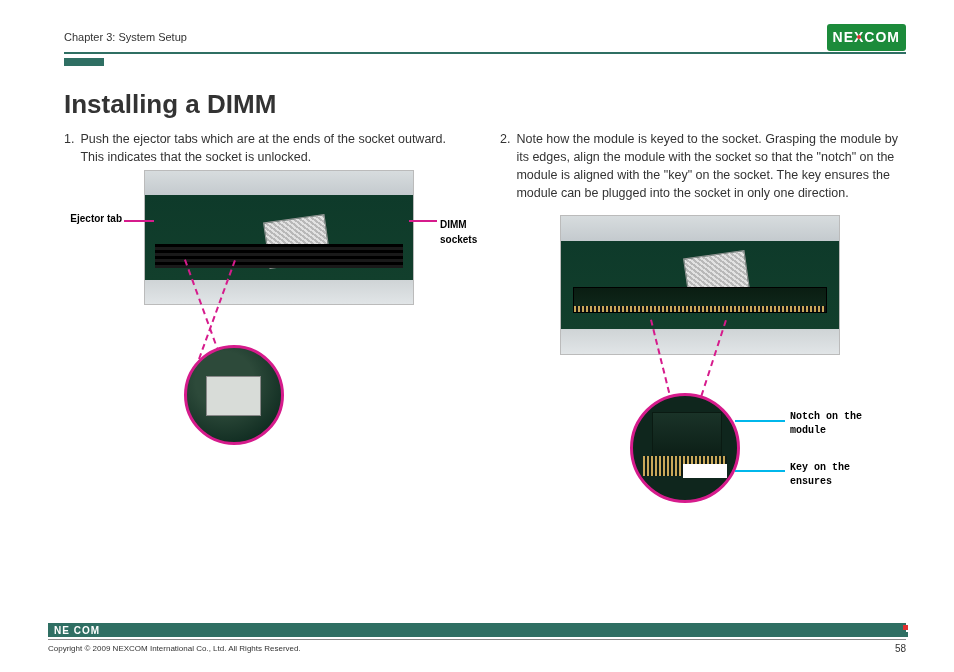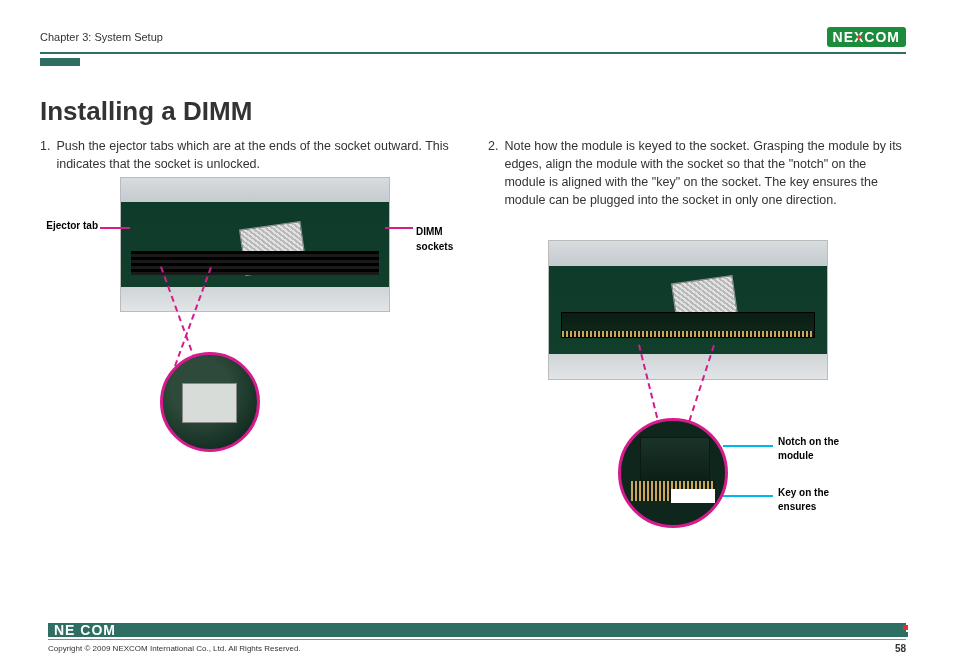--- a/index.html
+++ b/index.html
@@ -8,33 +8,32 @@
     height: 672px;
     font-family: Arial, Helvetica, sans-serif;
     color: #333;
     background: #fff;
     position: relative;
     overflow: hidden;
   }
   .page {
     width: 100%;
     height: 100%;
-    padding: 26px 48px 0 40px;
+    padding: 26px 48px 0 64px;
     position: relative;
   }
   .top-row {
     display: flex;
     align-items: center;
     justify-content: space-between;
     height: 22px;
   }
   .chapter-label { font-size: 11px; color: #333; }
   .logo {
     display: inline-flex;
-    align-items: center;
     height: 27px;
   }
   .logo-box {
     display: inline-flex;
     align-items: center;
     padding: 2px 6px;
     border-radius: 3px;
   }
   .logo-green { background: #1c8b3b; color: #fff; }
   .logo-text {
@@ -58,21 +57,21 @@
     height: 2px;
     background: #2f6f63;
   }
   .accent-bar {
     width: 40px;
     height: 8px;
     background: #2f6f63;
     margin-top: 4px;
   }
   .page-title {
-    margin-top: 30px;
+    margin-top: 23px;
     font-size: 26px;
     font-weight: bold;
     color: #333;
   }
   .columns {
     display: flex;
     gap: 30px;
     margin-top: 10px;
   }
   .col {
@@ -144,21 +143,22 @@
   }
   .dash-line {
     position: absolute;
     border-left: 2px dashed #d61b8c;
     transform-origin: top left;
   }
   
   .figure-area2 {
     position: relative;
     height: 300px;
-    margin-top: 30px;
+    margin-top: 12px;
+    font-family: Liberation Mono, monospace;
   }
   .board-photo2 {
     position: absolute;
     left: 60px; top: 0;
     width: 280px; height: 140px;
     border: 1px solid #bbb;
     background: linear-gradient(#d7dcde, #c4cace 18%, #0e3a2a 18%, #123f2c 82%, #cfd4d6 82%, #e1e5e7);
     overflow: hidden;
   }
   .board-photo2::before {
@@ -221,21 +221,21 @@
     height: 14px;
     background: #2f6f63;
     display: flex;
     align-items: center;
     padding-left: 6px;
     position: relative;
   }
   .footer-logo {
     color: #fff;
     font-weight: bold;
-    font-size: 14px;
+    font-size: 10px;
     letter-spacing: 1px;
   }
   .footer-squares {
     position: absolute;
     right: -2px;
     top: 2px;
     display: grid;
     grid-template-columns: repeat(3, 5px);
     grid-template-rows: repeat(2, 5px);
     gap: 2px;
@@ -249,21 +249,21 @@
     margin-top: 2px;
   }
   .footer-text-row {
     display: flex;
     justify-content: space-between;
     align-items: center;
     font-size: 8px;
     color: #333;
     margin-top: 3px;
   }
-  .footer-pagenum { font-weight: bold; font-size: 10px; }
+  .footer-pagenum { font-weight: normal; font-size: 10px; }
 </style>
 </head>
 <body>
 
 <div class="page">
 
   <div class="top-row">
     <div class="chapter-label">Chapter 3: System Setup</div>
     <div class="logo">
       <span class="logo-box logo-green">

